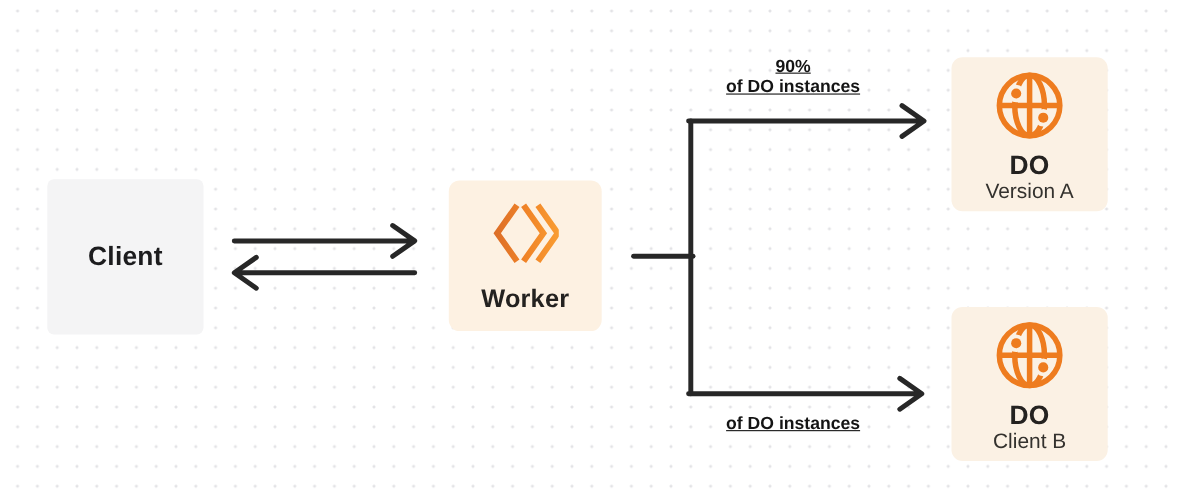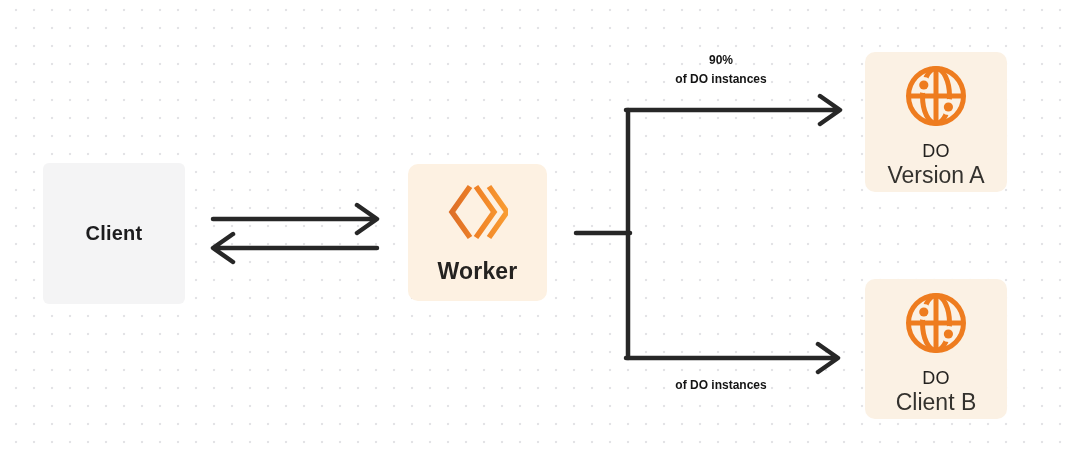--- a/index.html
+++ b/index.html
@@ -22,50 +22,50 @@
     position:absolute;
     display:flex; flex-direction:column; align-items:center;
   }
 
   .client-node {
     left:43px; top:163px; width:142px; height:141px;
     background:#f4f4f5; border-radius:6px;
     justify-content:center;
   }
   .client-node .node-label {
-    font-size:20px; font-weight:700; color:#1c1c1e; letter-spacing:0.2px;
+    font-size:24px; font-weight:700; color:#1c1c1e; letter-spacing:0.2px;
   }
 
   .worker-node {
     left:408px; top:164px; width:139px; height:137px;
     background:#fdf1e2; border-radius:10px;
   }
   .worker-node .workers-icon { margin-top:19px; }
   .worker-node .node-label {
     margin-top:17px; font-size:23px; font-weight:700; color:#242220; letter-spacing:0.2px;
   }
 
   .do-node {
     width:142px; height:140px;
     background:#fbf1e4; border-radius:10px;
   }
   .do-node-a { left:865px; top:52px; }
   .do-node-b { left:865px; top:279px; }
   .do-node .globe-icon { margin-top:11px; }
   .do-node .node-title {
-    margin-top:11px; font-size:18px; font-weight:400; color:#242220; letter-spacing:0.3px; line-height:22px;
+    margin-top:11px; font-size:24px; font-weight:700; color:#242220; letter-spacing:0.3px; line-height:22px;
   }
   .do-node .node-subtitle {
-    margin-top:3px; font-size:23px; font-weight:400; color:#34322e; line-height:20px;
+    margin-top:3px; font-size:19px; font-weight:400; color:#34322e; line-height:20px;
   }
 
   .edge-label {
     position:absolute; left:621px; width:200px;
-    text-align:center; font-size:12px; font-weight:700;
-    line-height:19px; color:#141414;
+    text-align:center; font-size:16px; font-weight:700;
+    line-height:19px; color:#141414;text-decoration:underline;
   }
   .edge-label-top { top:51px; }
   .edge-label-bottom { top:376px; }
 </style>
 </head>
 <body>
 
 <div class="canvas">
 
   <svg class="arrow-layer" width="1072" height="452" viewBox="0 0 1072 452" aria-hidden="true">

